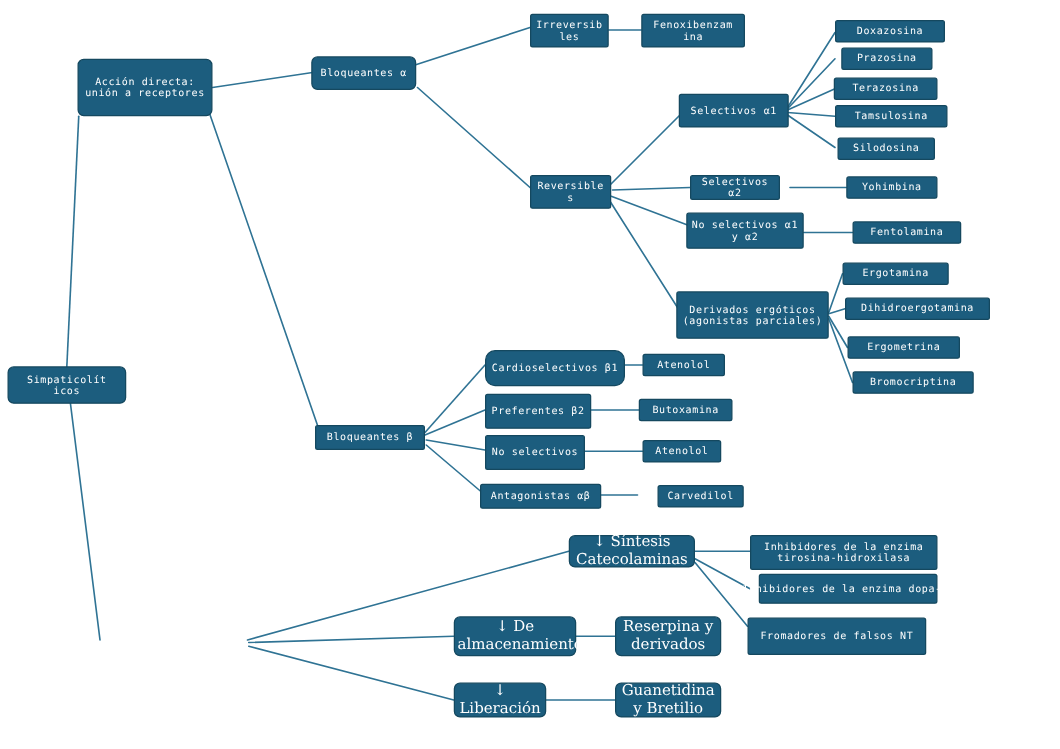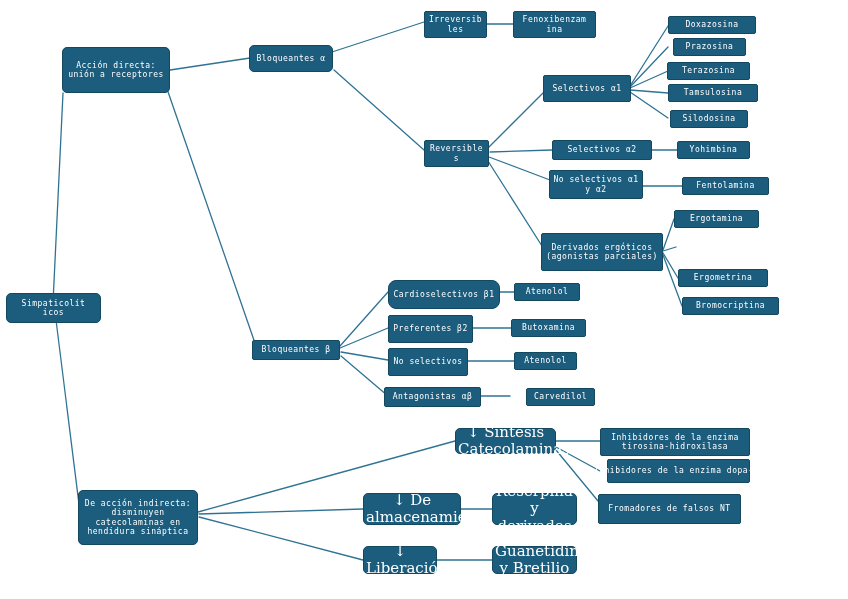--- a/index.html
+++ b/index.html
@@ -38,21 +38,21 @@
     letter-spacing: 0.5px;
     line-height: 1.15;
     font-size: 8px;
     padding: 1px 2px;
     z-index: 2;
   }
   .node.rsq { border-radius: 2px; }
   .node.serif {
     font-family: "DejaVu Serif", serif;
     letter-spacing: 0px;
-    font-size: 15px;
+    font-size: 12px;
   }
   .node .txt { display: block; width: 100%; }
   .node.clip .txt {
     position: absolute;
     left: 50%;
     top: 50%;
     transform: translate(-50%, -50%);
     width: 120%;
     white-space: nowrap;
   }
@@ -162,40 +162,43 @@
   <div class="node rsq" style="left:667px; top:62px; width:83px; height:18px;">
     <span class="txt">Terazosina</span>
   </div>
   <div class="node rsq" style="left:668px; top:84px; width:90px; height:18px;">
     <span class="txt">Tamsulosina</span>
   </div>
   <div class="node rsq" style="left:670px; top:110px; width:78px; height:18px;">
     <span class="txt">Silodosina</span>
   </div>
 
-  <div class="node rsq" style="left:552px; top:140px; width:100px; height:20px;">
+  <div class="node rsq" style="left:552px; top:140px; width:72px; height:20px;">
     <span class="txt">Selectivos α2</span>
   </div>
   <div class="node rsq" style="left:677px; top:141px; width:73px; height:18px;">
     <span class="txt">Yohimbina</span>
   </div>
 
   <div class="node rsq" style="left:549px; top:170px; width:94px; height:29px;">
     <span class="txt">No selectivos α1 y α2</span>
   </div>
   <div class="node rsq" style="left:682px; top:177px; width:87px; height:18px;">
     <span class="txt">Fentolamina</span>
   </div>
 
   <div class="node rsq" style="left:541px; top:233px; width:122px; height:38px;">
     <span class="txt">Derivados ergóticos (agonistas parciales)</span>
   </div>
   <div class="node rsq" style="left:674px; top:210px; width:85px; height:18px;">
     <span class="txt">Ergotamina</span>
   </div>
+  <div class="node rsq" style="left:676px; top:238px; width:116px; height:18px;">
+    <span class="txt">Dihidroergotamina</span>
+  </div>
   <div class="node rsq" style="left:678px; top:269px; width:90px; height:18px;">
     <span class="txt">Ergometrina</span>
   </div>
   <div class="node rsq" style="left:682px; top:297px; width:97px; height:18px;">
     <span class="txt">Bromocriptina</span>
   </div>
 
   <div class="node rsq" style="left:252px; top:340px; width:88px; height:20px;">
     <span class="txt">Bloqueantes β</span>
   </div>
@@ -221,23 +224,20 @@
     <span class="txt">Atenolol</span>
   </div>
 
   <div class="node rsq" style="left:384px; top:387px; width:97px; height:20px;">
     <span class="txt">Antagonistas αβ</span>
   </div>
   <div class="node rsq" style="left:510px; top:388px; width:69px; height:18px;margin-left:16px;">
     <span class="txt">Carvedilol</span>
   </div>
 
-  <div class="node" style="left:78px; top:490px; width:120px; height:55px;">
-    <span class="txt">De acción indirecta: disminuyen catecolaminas en hendidura sináptica</span>
-  </div>
 
   <div class="node serif" style="left:455px; top:428px; width:101px; height:26px;">
     <span class="txt">↓ Síntesis Catecolaminas</span>
   </div>
 
   <div class="node rsq" style="left:600px; top:428px; width:150px; height:28px;">
     <span class="txt">Inhibidores de la enzima tirosina-hidroxilasa</span>
   </div>
 
   <div class="node rsq clip" style="left:607px; top:459px; width:143px; height:24px;">

